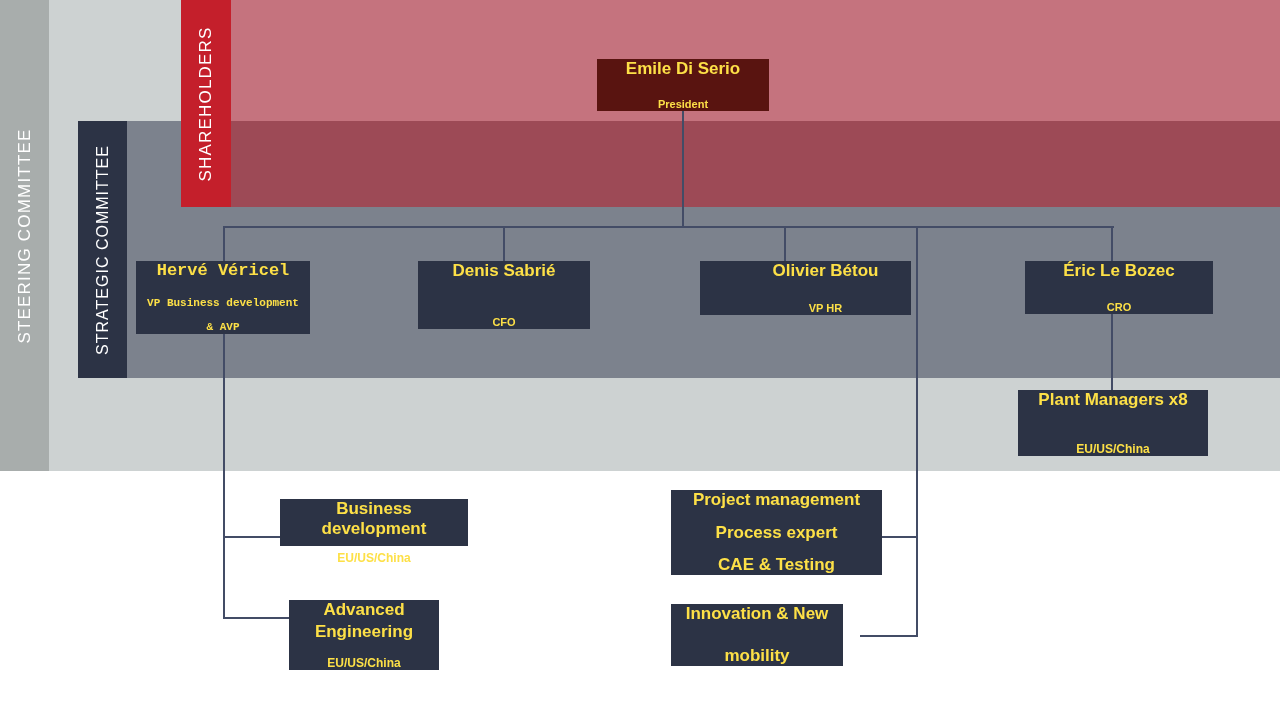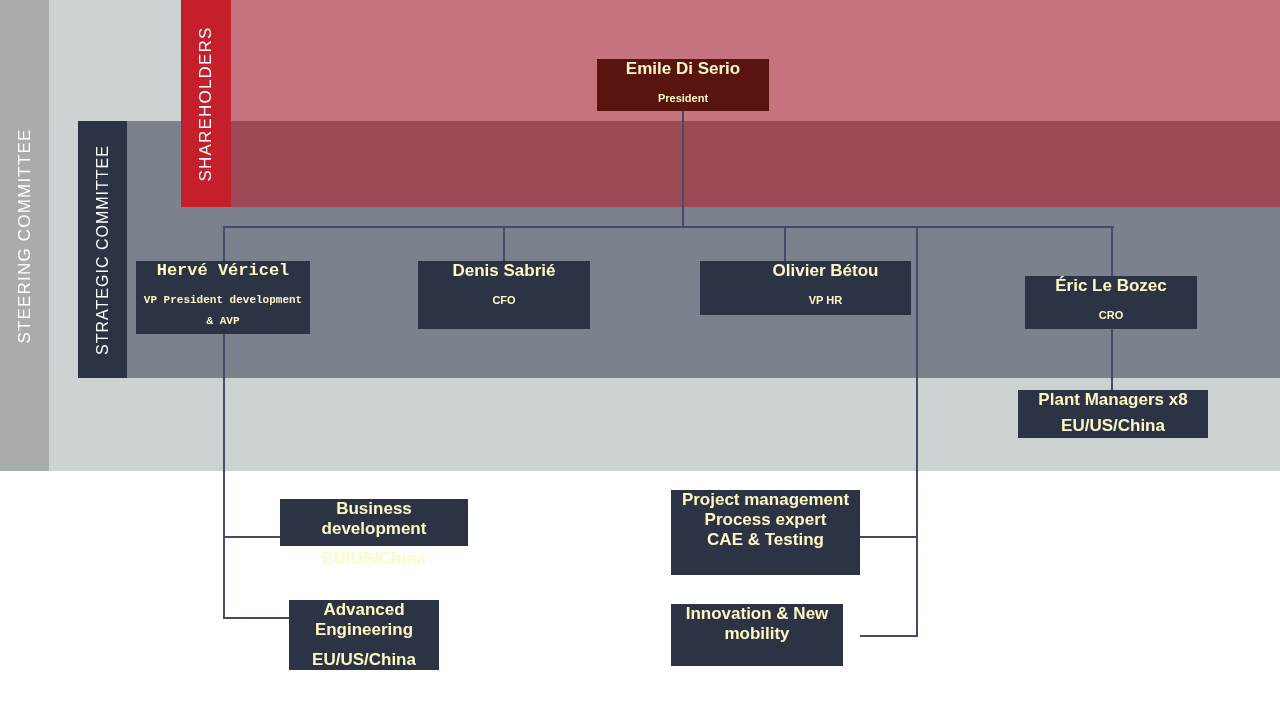--- a/index.html
+++ b/index.html
@@ -20,38 +20,38 @@
   .banner-shareholders{left:181px;top:0;width:50px;height:207px;background:var(--red,#c41f2b);}
   .vlabel{
     white-space:nowrap;transform:rotate(-90deg);color:#fff;
     font-size:17px;letter-spacing:1.2px;font-weight:400;
   }
   .banner-strategic .vlabel{font-size:16px;letter-spacing:1px;}
   
   .cline{background:var(--line,#434c66);}
   
   .node{
-    position:absolute;background:var(--navy,#2c3345);color:#fef9c3;
-    display:flex;flex-direction:column;align-items:center;justify-content:flex-start;
+    position:absolute;background:var(--navy,#2c3345);color:#fde047;
+    display:flex;flex-direction:column;align-items:center;justify-content:space-between;
     text-align:center;
   }
   .node-darkred{background:var(--darkred,#591410);}
   .nt{font-size:17px;font-weight:bold;line-height:20px;}
   .ns{font-size:11px;font-weight:bold;line-height:13px;margin-top:13px;}
-  .ns12{font-size:17px;}
+  .ns12{font-size:12px;}
   .gap8{margin-top:9px;}
   .n-president{left:597px;top:59px;width:172px;height:52px;}
   .n-herve{left:136px;top:261px;width:174px;height:73px;font-family:Liberation Mono, monospace;}
   .n-denis{left:418px;top:261px;width:172px;height:68px;}
   .n-olivier{left:700px;top:261px;width:171px;height:54px;padding-left:40px;}
-  .n-eric{left:1025px;top:276px;width:172px;height:53px;}
-  .n-plant{left:1018px;top:390px;width:190px;height:48px;}
+  .n-eric{left:1025px;top:261px;width:188px;height:53px;}
+  .n-plant{left:1018px;top:390px;width:190px;height:66px;}
   .n-bizdev{left:280px;top:499px;width:188px;height:47px;}
   .n-adveng{left:289px;top:600px;width:150px;height:70px;}
-  .n-project{left:671px;top:490px;width:189px;height:85px;}
+  .n-project{left:671px;top:490px;width:211px;height:85px;}
   .n-innovation{left:671px;top:604px;width:172px;height:62px;}
 </style>
 </head>
 <body>
 
 <div class="stage">
 
   <div class="abs band-lightgray"></div>
   <div class="abs band-slate"></div>
   <div class="abs band-maroon"></div>
@@ -79,21 +79,21 @@
   <div class="abs cline" style="left:223px;top:536px;width:66px;height:2px;"></div>
   <div class="abs cline" style="left:223px;top:617px;width:66px;height:2px;"></div>
 
   <div class="node node-darkred n-president">
     <div class="nt">Emile Di Serio</div>
     <div class="ns">President</div>
   </div>
 
   <div class="node n-herve">
     <div class="nt">Hervé Véricel</div>
-    <div class="ns">VP President development</div>
+    <div class="ns">VP Business development</div>
     <div class="ns" style="margin-top:8px;">&amp; AVP</div>
   </div>
 
   <div class="node n-denis">
     <div class="nt">Denis Sabrié</div>
     <div class="ns">CFO</div>
   </div>
 
   <div class="node n-olivier">
     <div class="nt">Olivier Bétou</div>

